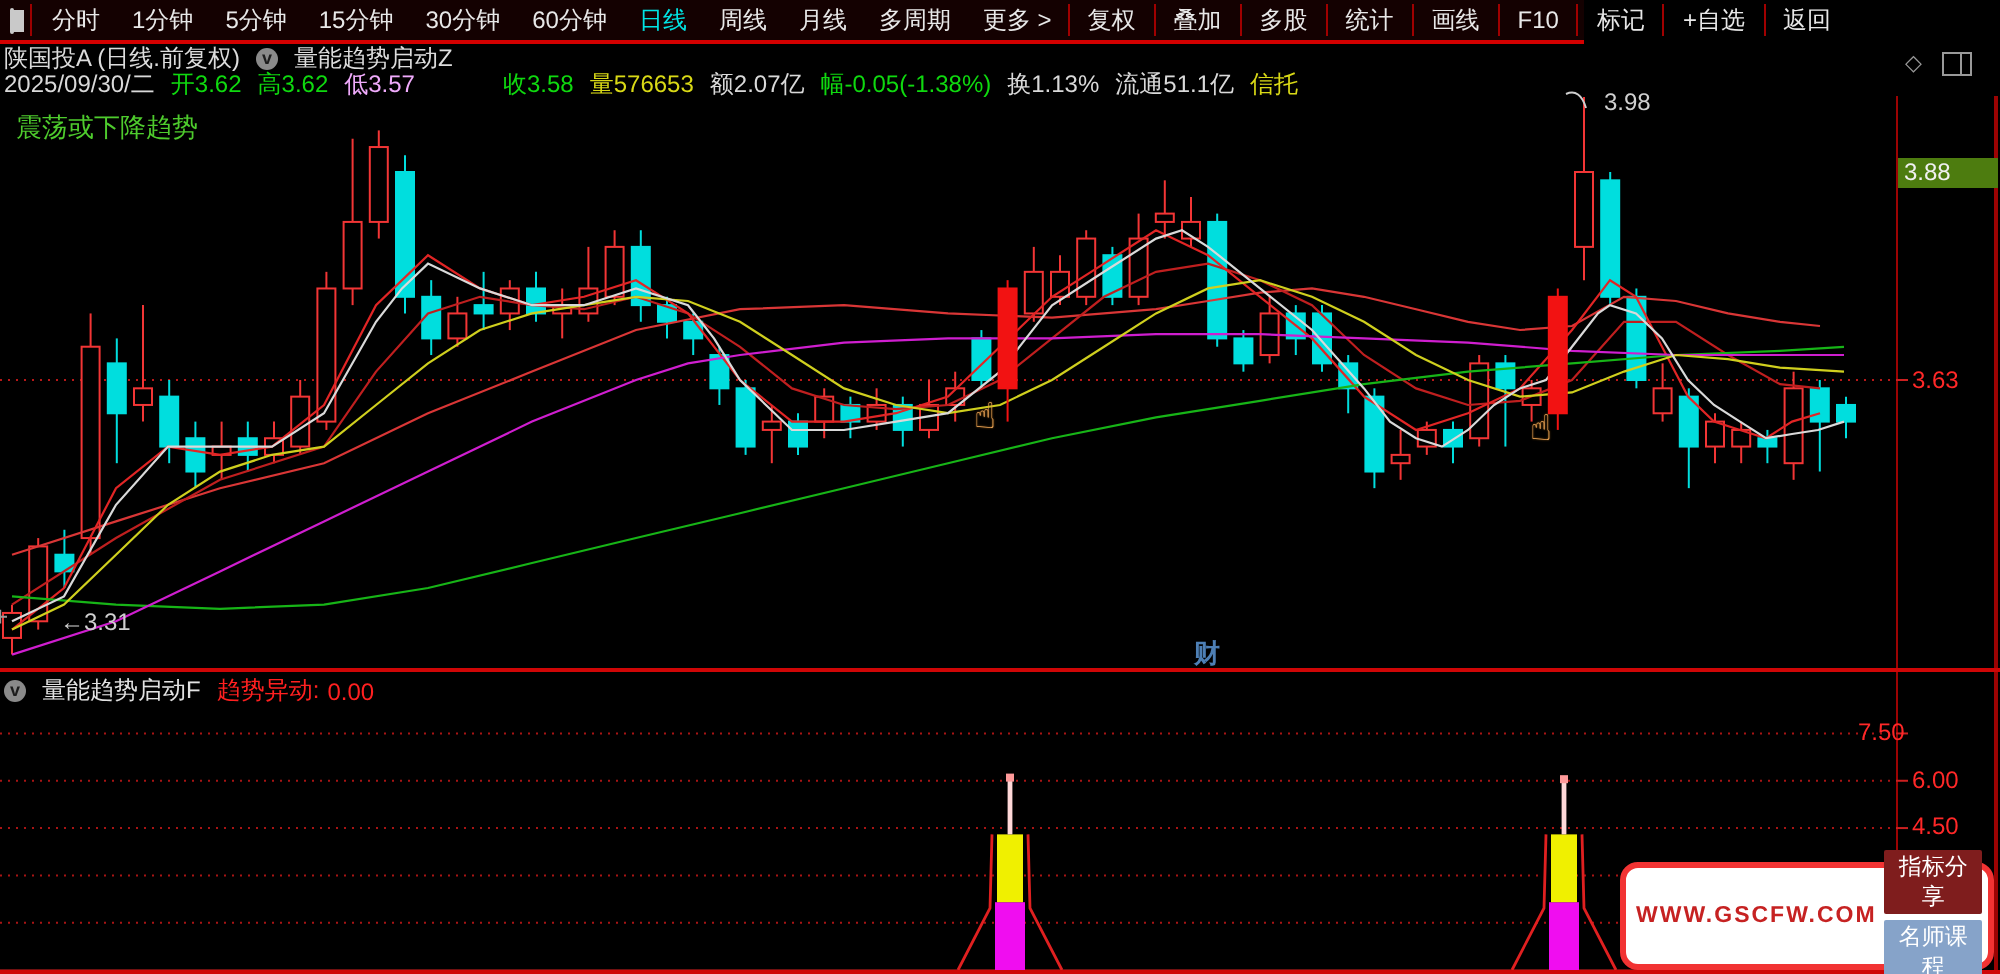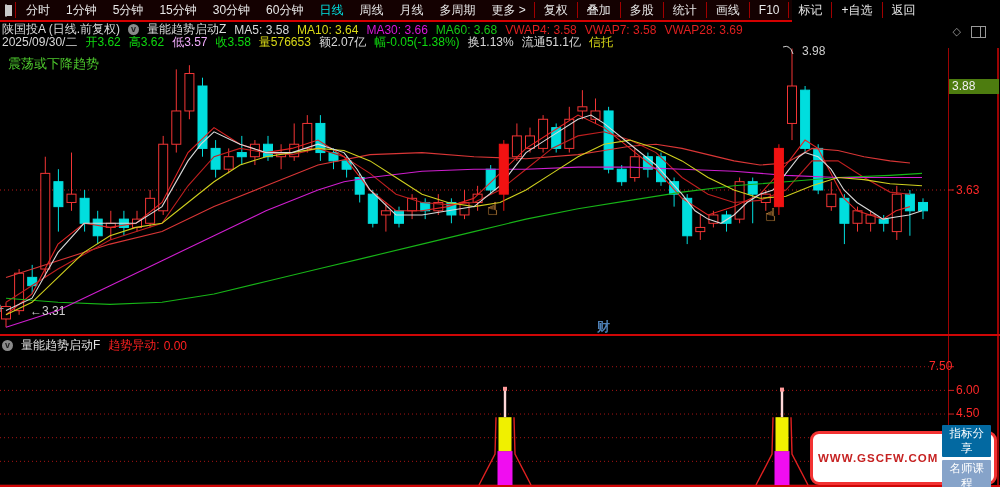--- a/index.html
+++ b/index.html
@@ -43,21 +43,21 @@
   #subheader{top:339px;}
   
   .watermark{position:absolute;left:810px;top:431px;width:187px;height:54px;box-sizing:border-box;
              background:#fff;border:3px solid #f23333;border-radius:9px;display:flex;align-items:center;
              padding:2px 3px 2px 5px;gap:4px;z-index:5;}
   .wm-left{flex:1;text-align:center;}
   .wm-title{font-size:19px;font-weight:bold;color:#ee5a5a;letter-spacing:1px;text-shadow:0 0 1px #c22;line-height:22px;}
   .wm-url{font-size:11.5px;font-weight:bold;color:#c62222;letter-spacing:1px;}
   .wm-right{display:flex;flex-direction:column;gap:3px;}
   .wm-badge{font-size:11.5px;color:#fff;padding:1px 4px;text-align:center;border-radius:1px;}
-  .wm-badge.pink{background:#0369a1;}
+  .wm-badge.pink{background:#7f1d1d;}
   .wm-badge.blue{background:#86a3c9;}
   svg{position:absolute;left:0;top:0;z-index:2;pointer-events:none;}
 </style>
 </head>
 <body>
 
 <div class="screen">
 
   <svg id="chart-svg" width="1000" height="487" viewBox="0 0 1000 487">
       <line x1="0" y1="190" x2="954" y2="190" stroke="#b81818" stroke-width="1" stroke-dasharray="1 3"></line>
@@ -263,41 +263,32 @@
         <span class="tb-btn">标记</span>
         <span class="tb-btn">+自选</span>
         <span class="tb-btn">返回</span>
       </div>
   </div>
 
   <div class="inforow" id="inforow1">
     <span style="color:#dcdcdc;">陕国投A (日线.前复权)</span>
     <span class="dd-circle">v</span>
     <span style="color:#dcdcdc;">量能趋势启动Z</span>
-    <span id="metrics" style="display:flex;gap:8px;">
-        <span style="color: rgb(217, 217, 217);">MA5: 3.58</span>
-        <span style="color: rgb(217, 217, 22);">MA10: 3.64</span>
-        <span style="color: rgb(217, 22, 217);">MA30: 3.66</span>
-        <span style="color: rgb(22, 200, 22);">MA60: 3.68</span>
-        <span style="color: rgb(224, 31, 31);">VWAP4: 3.58</span>
-        <span style="color: rgb(224, 31, 31);">VWAP7: 3.58</span>
-        <span style="color: rgb(224, 31, 31);">VWAP28: 3.69</span>
-      </span>
   </div>
   <div class="row2-icons">
     <span class="diamond">◇</span>
     <span class="split-icon"></span>
   </div>
 
   <div class="inforow" id="inforow2">
       <span style="color: rgb(217, 217, 217);">2025/09/30/二</span>
       <span style="color: rgb(15, 217, 15);">开3.62</span>
       <span style="color: rgb(15, 217, 15);">高3.62</span>
       <span style="color: #f0abfc;">低3.57</span>
-      <span style="color: rgb(15, 217, 15);">收3.58</span>
+      <span style="color: rgb(15, 217, 15); margin-left: 36px;">收3.58</span>
       <span style="color: rgb(217, 217, 22);">量576653</span>
       <span style="color: rgb(217, 217, 217);">额2.07亿</span>
       <span style="color: rgb(15, 217, 15);">幅-0.05(-1.38%)</span>
       <span style="color: rgb(217, 217, 217);">换1.13%</span>
       <span style="color: rgb(217, 217, 217);">流通51.1亿</span>
       <span style="color: rgb(217, 217, 22);">信托</span>
     </div>
 
   <div class="ov trend-note" style="left:8px;top:55px;">震荡或下降趋势</div>
   <div class="ov anno" style="left:802px;top:44px;">3.98</div>

